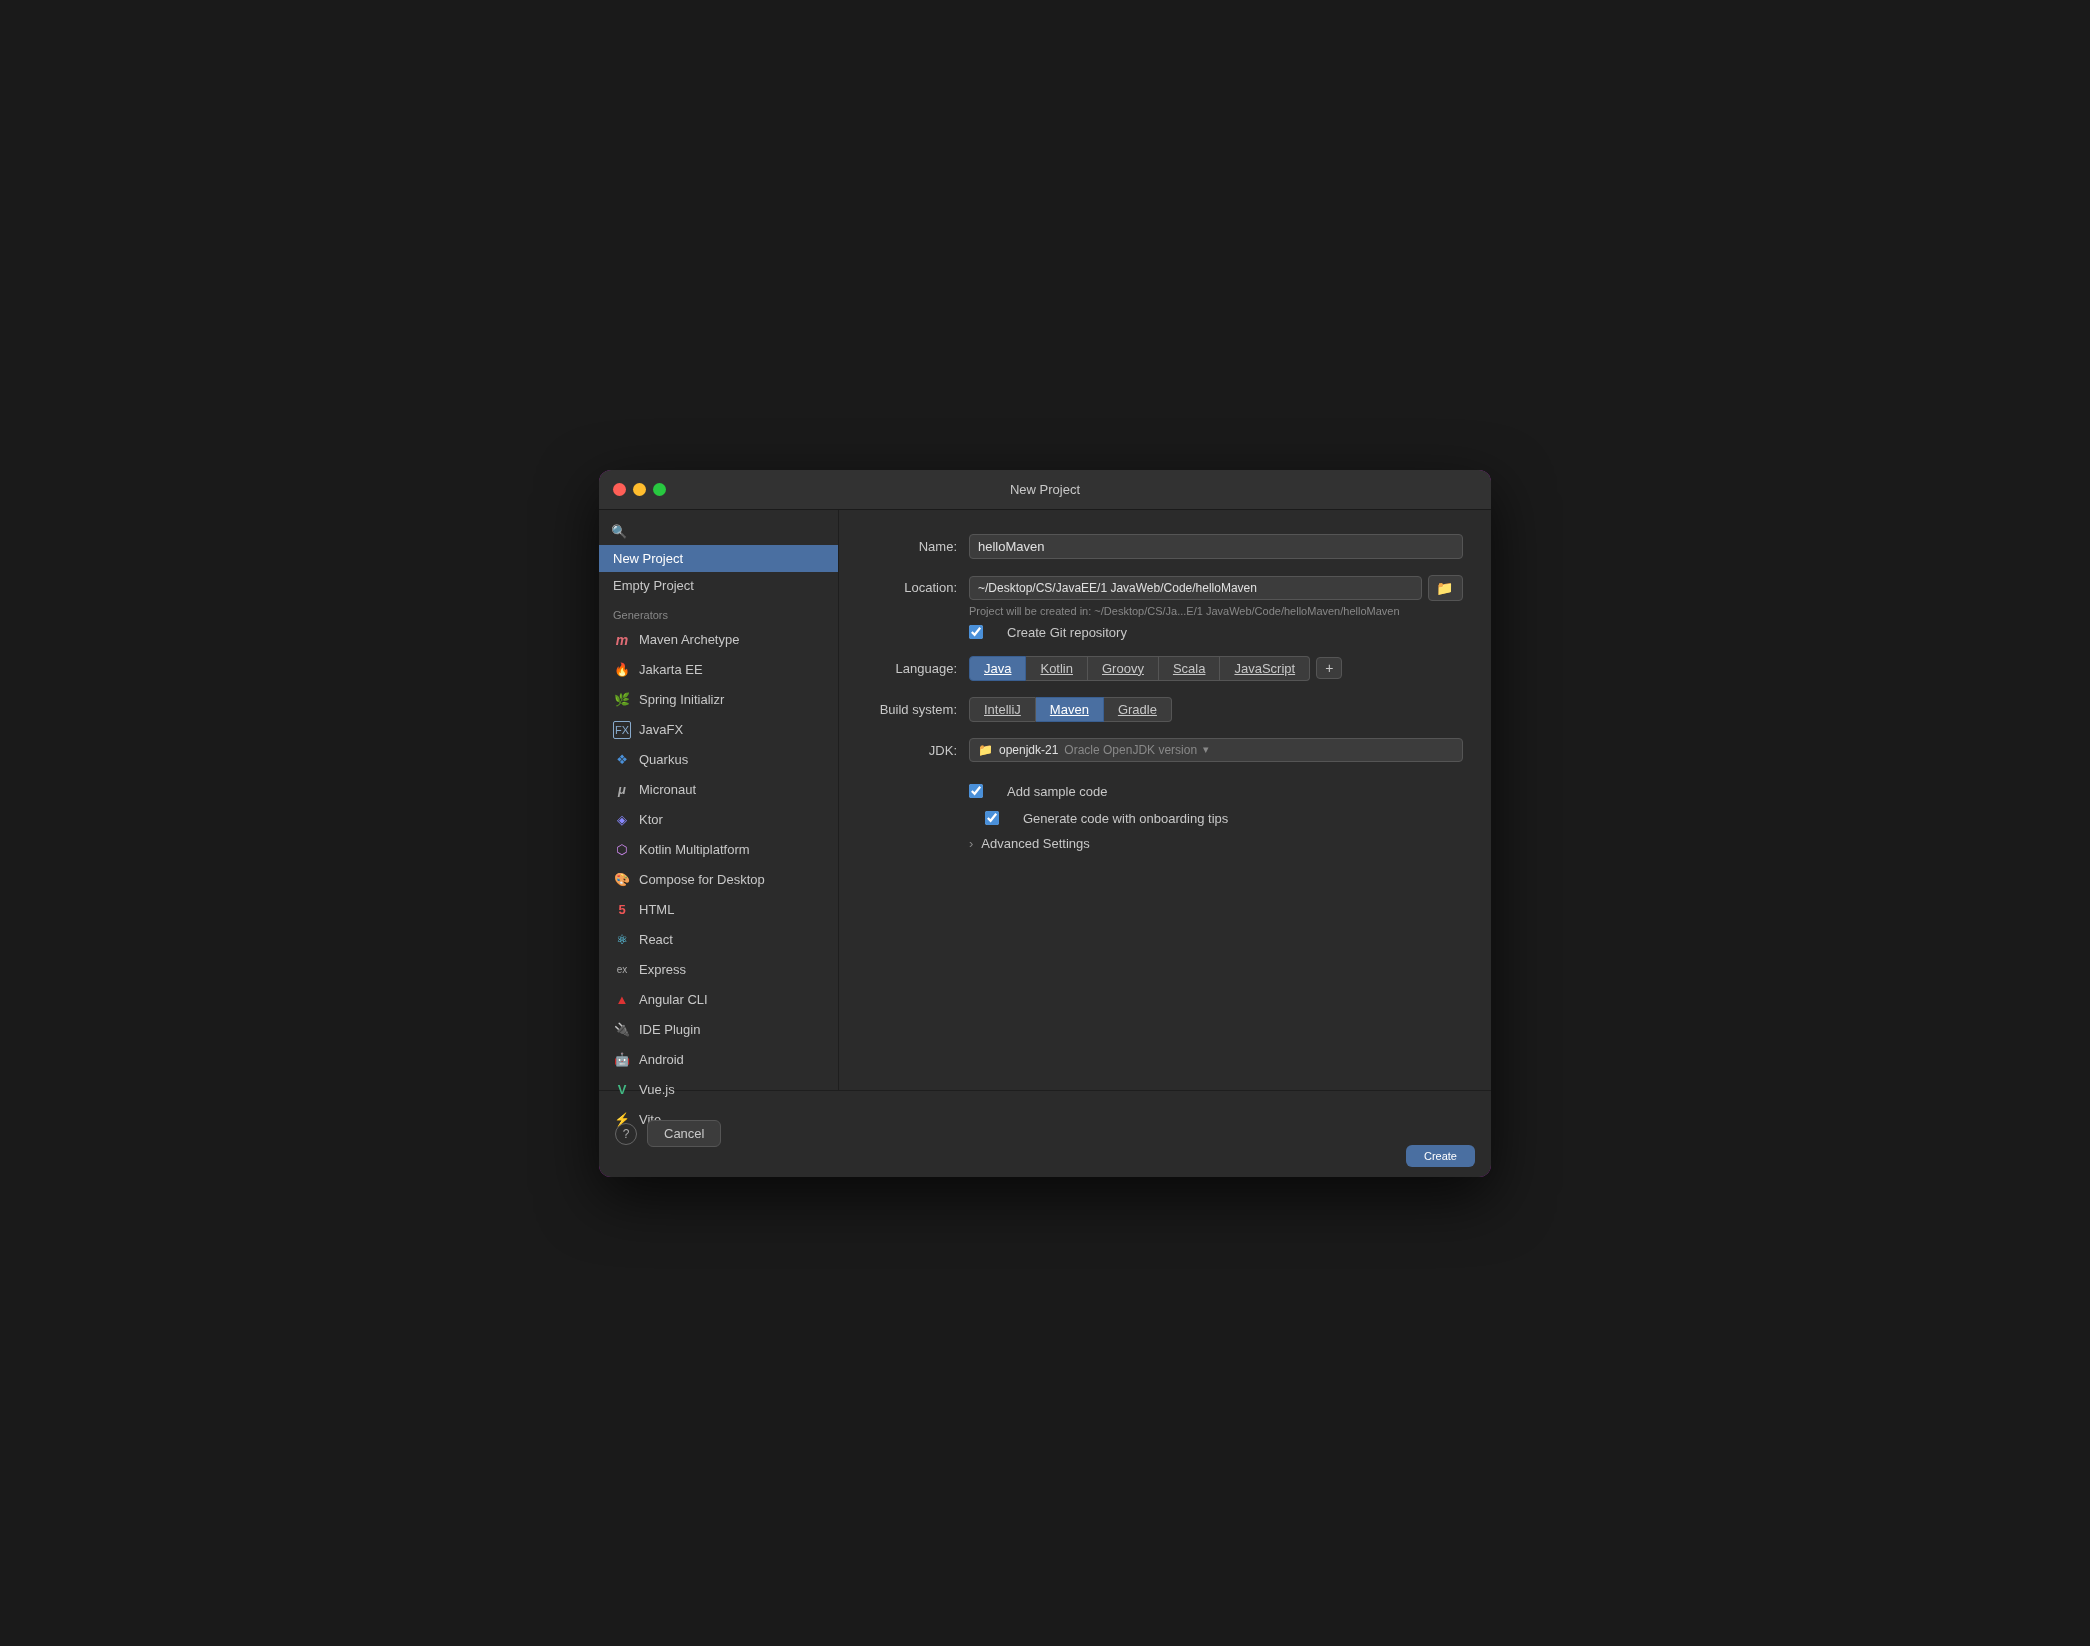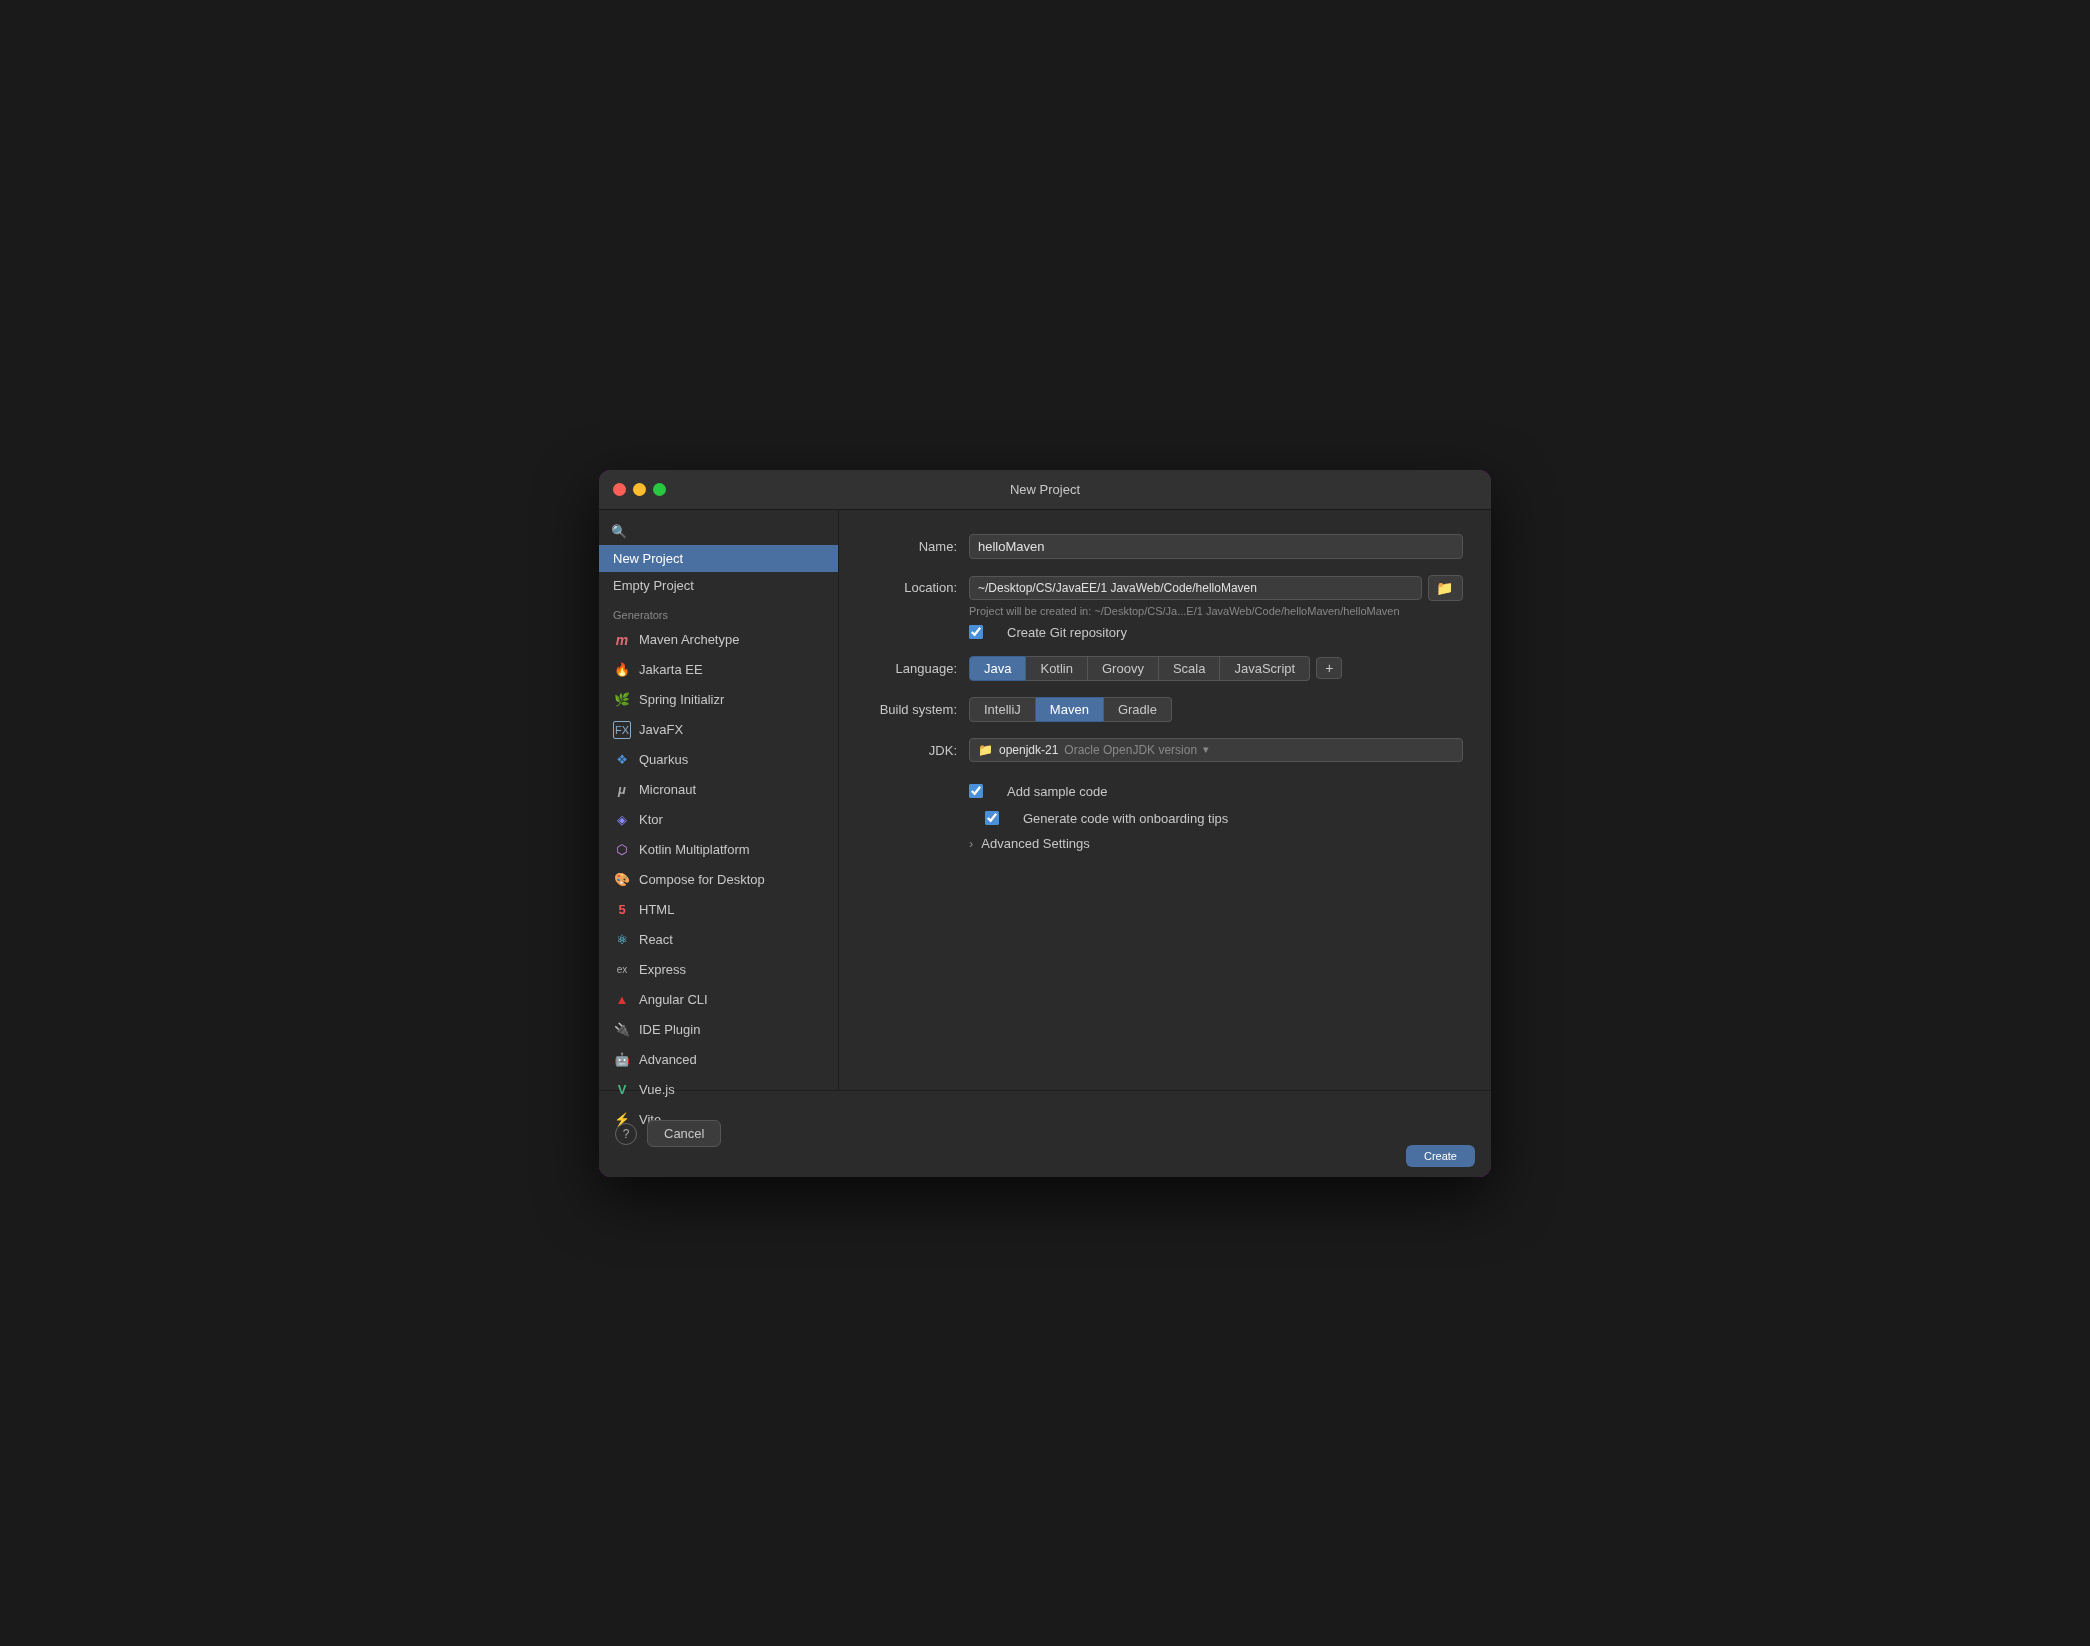--- a/index.html
+++ b/index.html
@@ -184,20 +184,21 @@
       gap: 0;
     }
     .opt-btn {
       background: #3c3c3c;
       border: 1px solid #555;
       color: #c8c8c8;
       font-size: 13px;
       padding: 4px 14px;
       cursor: pointer;
       outline: none;
+      text-decoration: underline;
     }
     .opt-btn:first-child { border-radius: 4px 0 0 4px; }
     .opt-btn:last-child { border-radius: 0 4px 4px 0; text-align: center; }
     .opt-btn:not(:first-child) { border-left: none; }
     .opt-btn.active {
       background: #4a6fa1;
       color: #ffffff;
       border-color: #3a5f91;
     }
     .opt-btn-plus {
@@ -392,21 +393,21 @@
       <div class="sidebar-item">
         <span class="item-icon icon-angular" style="font-weight:700;">▲</span>
         <span>Angular CLI</span>
       </div>
       <div class="sidebar-item">
         <span class="item-icon icon-ide">🔌</span>
         <span>IDE Plugin</span>
       </div>
       <div class="sidebar-item">
         <span class="item-icon icon-android">🤖</span>
-        <span>Advanced</span>
+        <span>Android</span>
       </div>
       <div class="sidebar-item">
         <span class="item-icon icon-vue" style="font-weight:700;">V</span>
         <span>Vue.js</span>
       </div>
       <div class="sidebar-item">
         <span class="item-icon icon-vite">⚡</span>
         <span>Vite</span>
       </div>
       <div class="sidebar-item">

